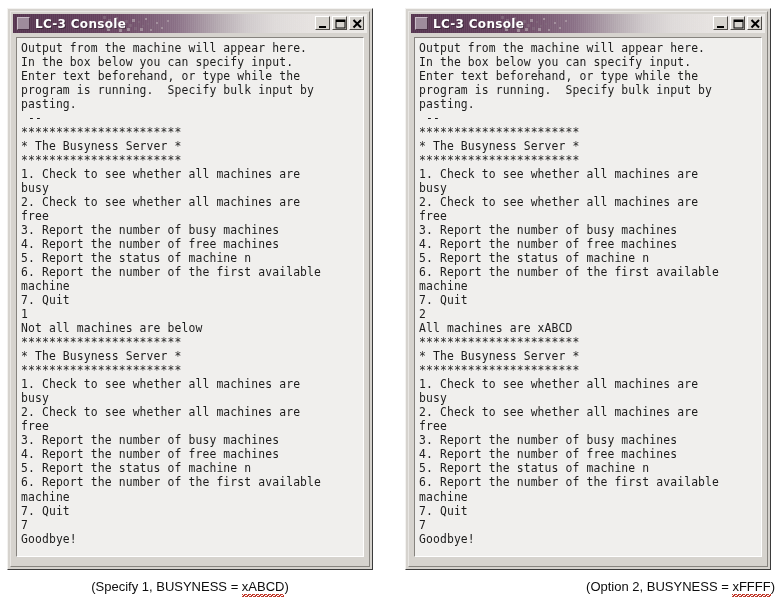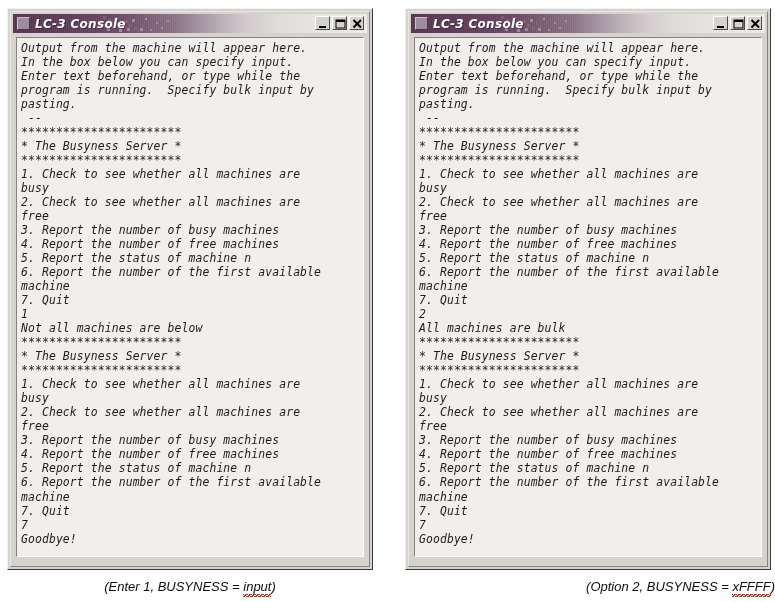--- a/index.html
+++ b/index.html
@@ -11,21 +11,20 @@
     height: 602px;
     background: #ffffff;
     font-family: "Liberation Sans", sans-serif;
     overflow: hidden;
   }
 
   .page {
     position: relative;
     width: 775px;
     height: 602px;
-    font-style: italic;
   }
 
   
   .win {
     position: absolute;
     top: 8px;
     width: 366px;
     height: 562px;
     background: #d6d3ce;
     border-top: 1px solid #f3f2f0;
@@ -371,21 +370,21 @@
             <div class="console-line">busy</div>
             <div class="console-line">2. Check to see whether all machines are</div>
             <div class="console-line">free</div>
             <div class="console-line">3. Report the number of busy machines</div>
             <div class="console-line">4. Report the number of free machines</div>
             <div class="console-line">5. Report the status of machine n</div>
             <div class="console-line">6. Report the number of the first available</div>
             <div class="console-line">machine</div>
             <div class="console-line">7. Quit</div>
             <div class="console-line">2</div>
-            <div class="console-line">All machines are bulk</div>
+            <div class="console-line">All machines are xABCD</div>
             <div class="console-line">***********************</div>
             <div class="console-line">* The Busyness Server *</div>
             <div class="console-line">***********************</div>
             <div class="console-line">1. Check to see whether all machines are</div>
             <div class="console-line">busy</div>
             <div class="console-line">2. Check to see whether all machines are</div>
             <div class="console-line">free</div>
             <div class="console-line">3. Report the number of busy machines</div>
             <div class="console-line">4. Report the number of free machines</div>
             <div class="console-line">5. Report the status of machine n</div>
@@ -393,20 +392,20 @@
             <div class="console-line">machine</div>
             <div class="console-line">7. Quit</div>
             <div class="console-line">7</div>
             <div class="console-line">Goodbye!</div>
           </div>
       </div>
     </div>
   </div>
 
   <div class="caption caption-left">
-    <span>(Enter 1, BUSYNESS = </span><span class="misspell">input</span><span>)</span>
+    <span>(Specify 1, BUSYNESS = </span><span class="misspell">xABCD</span><span>)</span>
   </div>
 
   <div class="caption caption-right">
     <span>(Option 2, BUSYNESS = </span><span class="misspell">xFFFF</span><span>)</span>
   </div>
 
 </div>
 
 </body></html>

